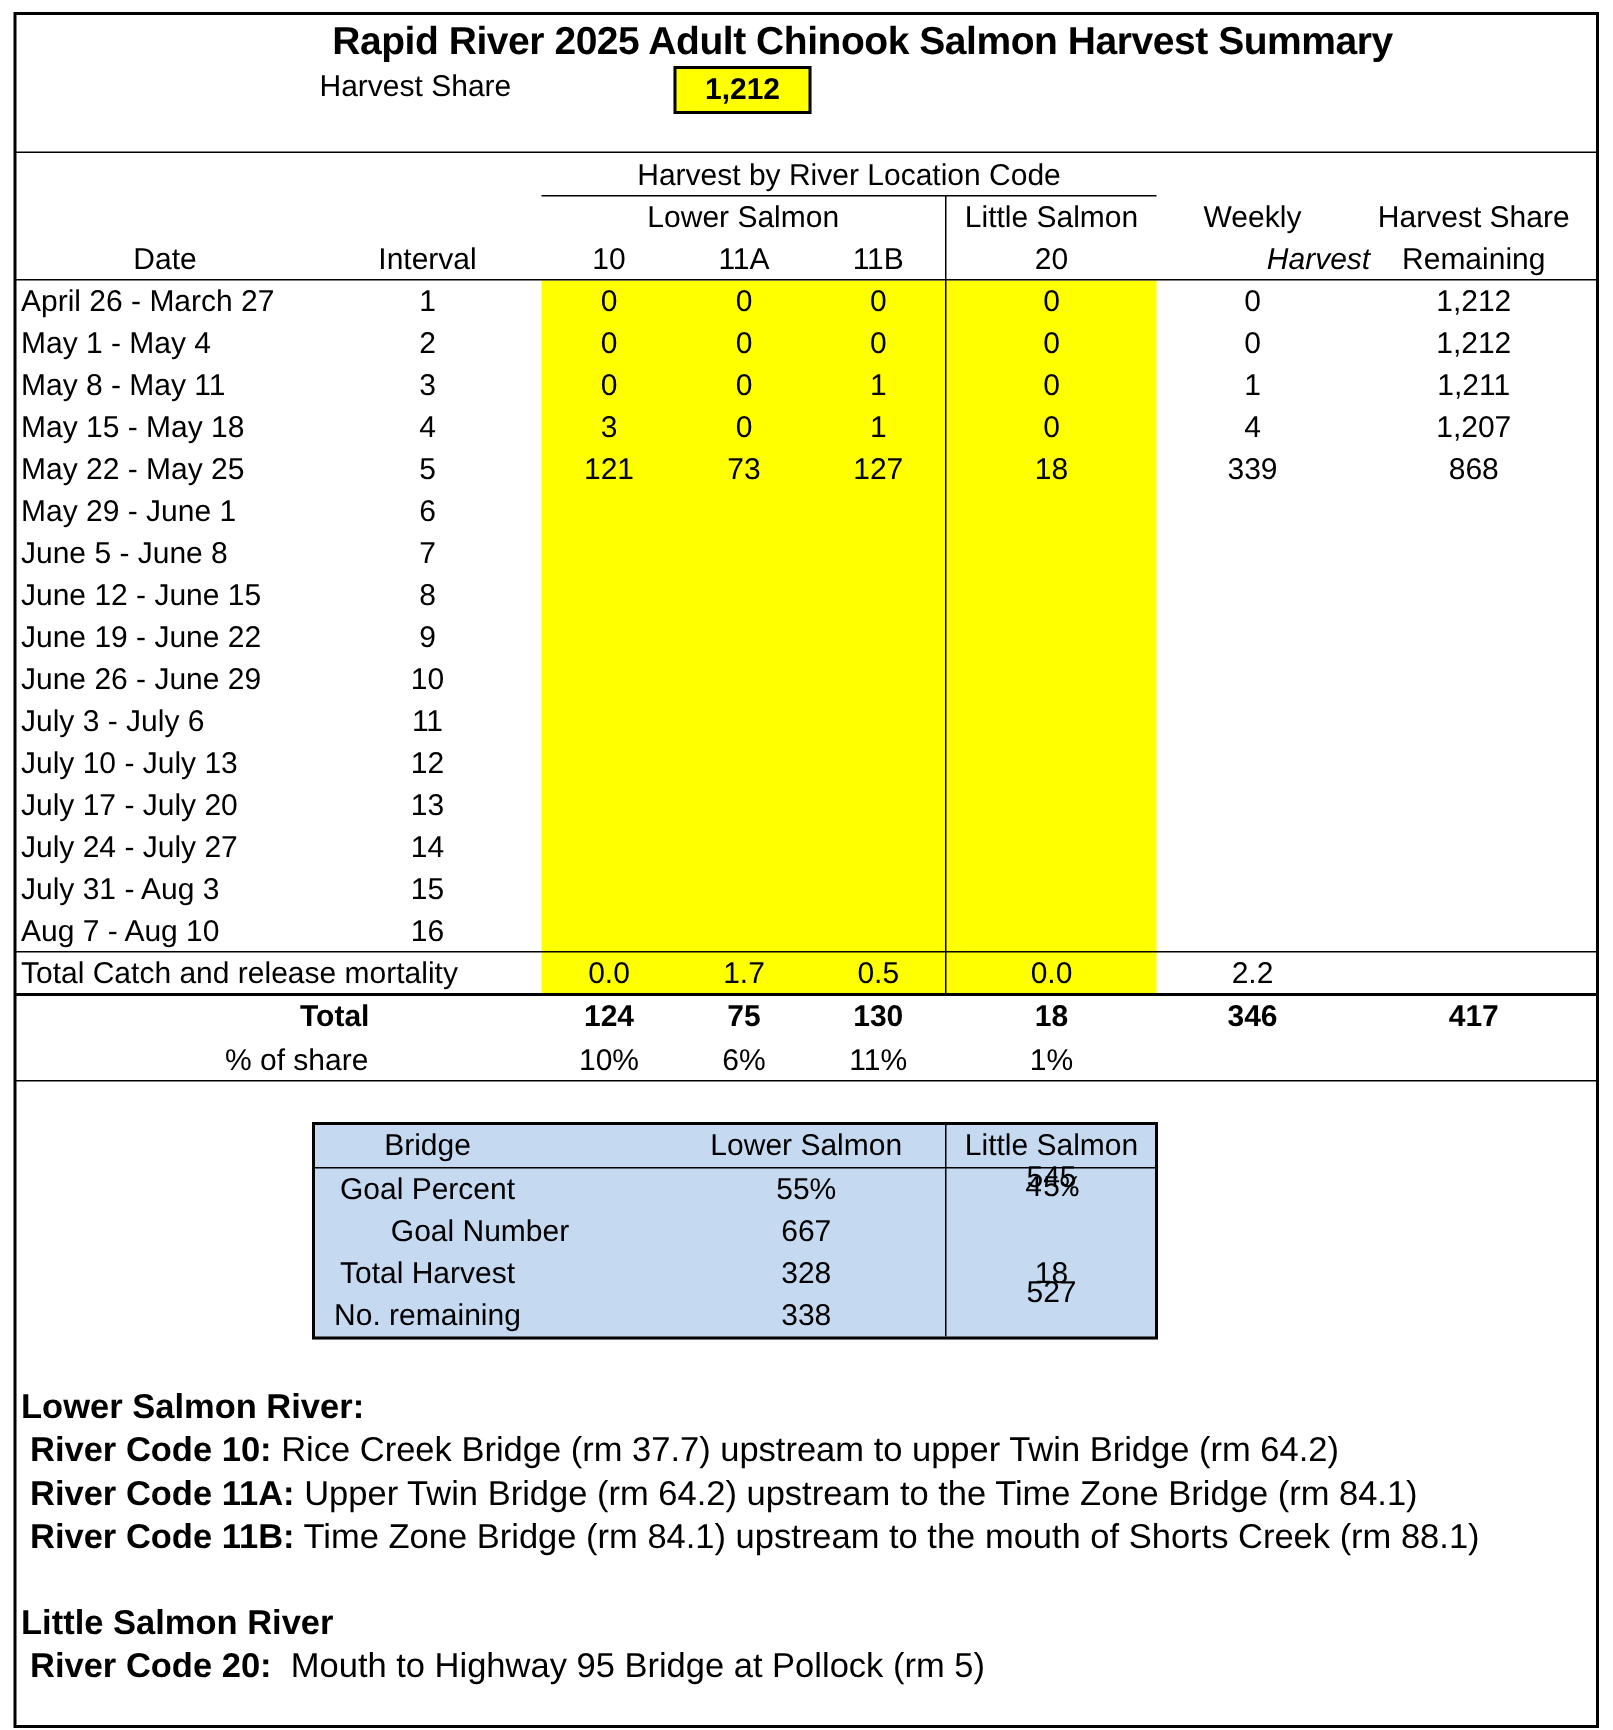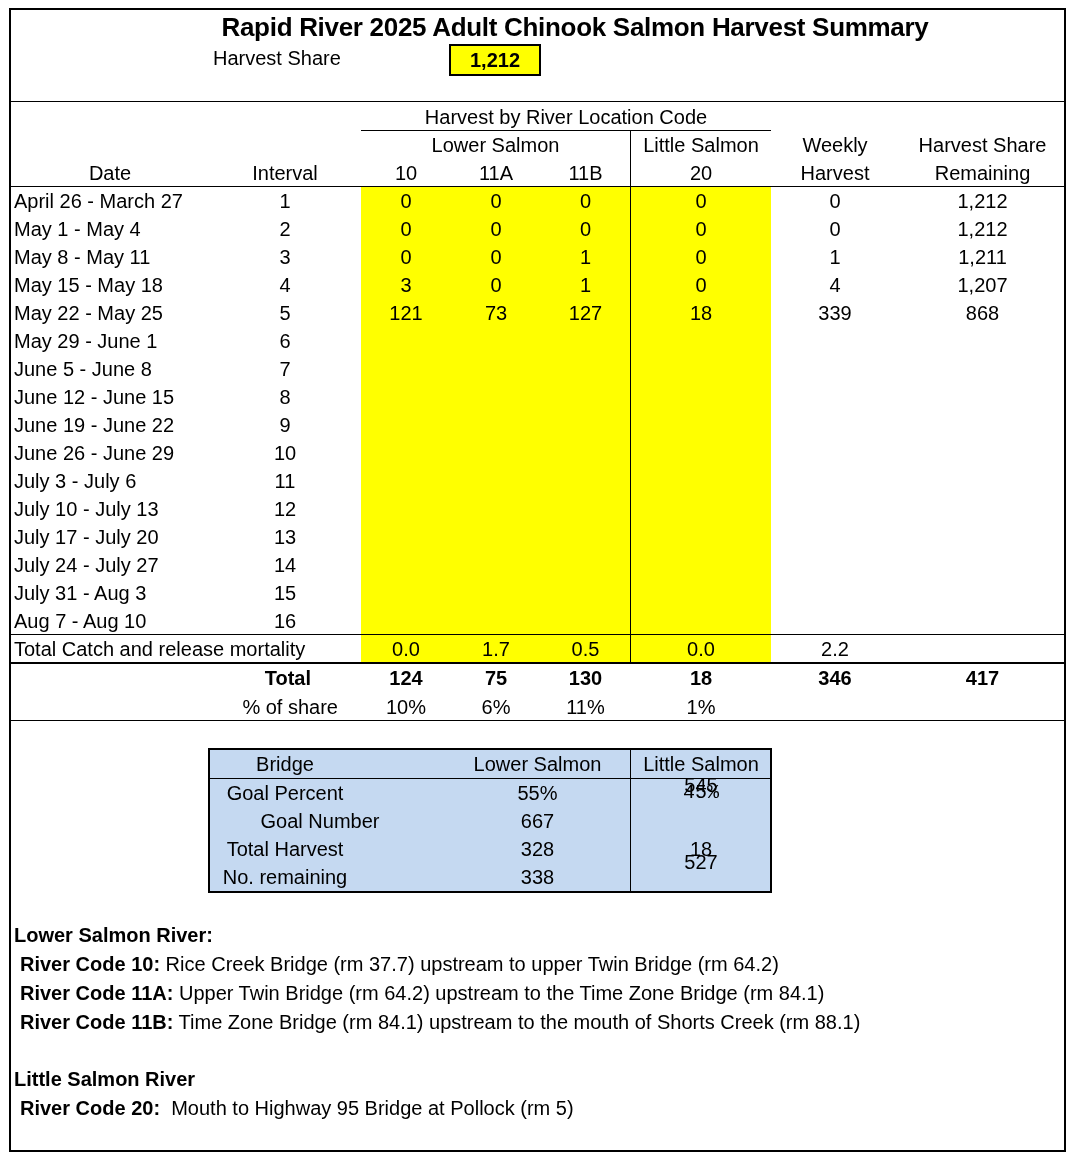--- a/index.html
+++ b/index.html
@@ -8,24 +8,24 @@
   .hline { position:absolute; height:0; border-top:1px solid #000; }
   .hline.thick { border-top:2px solid #000; }
   .vline { position:absolute; width:0; border-left:1px solid #000; }
   .title { position:absolute; left:0; width:1155px; top:12px; text-align:center; font-weight:bold; font-size:26px; letter-spacing:-0.3px; }
   .hs-label { position:absolute; left:213px; top:47px; font-size:20px; }
   .hs-box { position:absolute; left:449px; top:44px; width:88px; height:28px; background:#ffff00; border:2px solid #000; text-align:center; font-weight:bold; font-size:20px; line-height:28px; }
   .yellow { position:absolute; background:#ffff00; }
   .cell { position:absolute; font-size:20px; line-height:28px; height:28px; white-space:nowrap; }
   .c { text-align:center; }
   .l { text-align:left; }
-  .r { text-align:right; }
+  .r { }
   .b { font-weight:bold; }
   .blue { position:absolute; left:208px; top:748px; width:560px; height:141px; background:#c5d9f1; border:2px solid #000; }
-  .note { position:absolute; font-size:20px; white-space:nowrap; }
+  .note { position:absolute; font-size:23px; white-space:nowrap; }
 </style>
 </head>
 <body>
 
 <div class="frame"></div>
 
 <div class="title" style="left:0;width:1150px;">Rapid River 2025 Adult Chinook Salmon Harvest Summary</div>
 <div class="hs-label">Harvest Share</div>
 <div class="hs-box">1,212</div>
 
@@ -41,21 +41,21 @@
 <div class="cell c" style="left:631px; width:140px; top:131px;">Little Salmon</div>
 <div class="cell c" style="left:785px; width:100px; top:131px;">Weekly</div>
 <div class="cell c" style="left:900px; width:165px; top:131px;">Harvest Share</div>
 
 <div class="cell c" style="left:60px; width:100px; top:159px;">Date</div>
 <div class="cell c" style="left:235px; width:100px; top:159px;">Interval</div>
 <div class="cell c" style="left:361px; width:90px; top:159px;">10</div>
 <div class="cell c" style="left:451px; width:90px; top:159px;">11A</div>
 <div class="cell c" style="left:541px; width:89px; top:159px;">11B</div>
 <div class="cell c" style="left:631px; width:140px; top:159px;">20</div>
-<div class="cell c" style="left:785px; width:100px; top:159px;">Harvest</div>
+<div class="cell c" style="left:829px; width:100px; top:159px;font-style:italic;">Harvest</div>
 <div class="cell c" style="left:900px; width:165px; top:159px;">Remaining</div>
 
 <div class="hline" style="left:10px; width:1054px; top:186px;"></div>
 
 <div id="rows">
     <div>
       <div class="cell l" style="left: 14px; width: 220px; top: 187px;">April 26 - March 27</div>
       <div class="cell c" style="left: 235px; width: 100px; top: 187px;">1</div>
       <div class="cell c" style="left: 361px; width: 90px; top: 187px;">0</div>
       <div class="cell c" style="left: 451px; width: 90px; top: 187px;">0</div>

